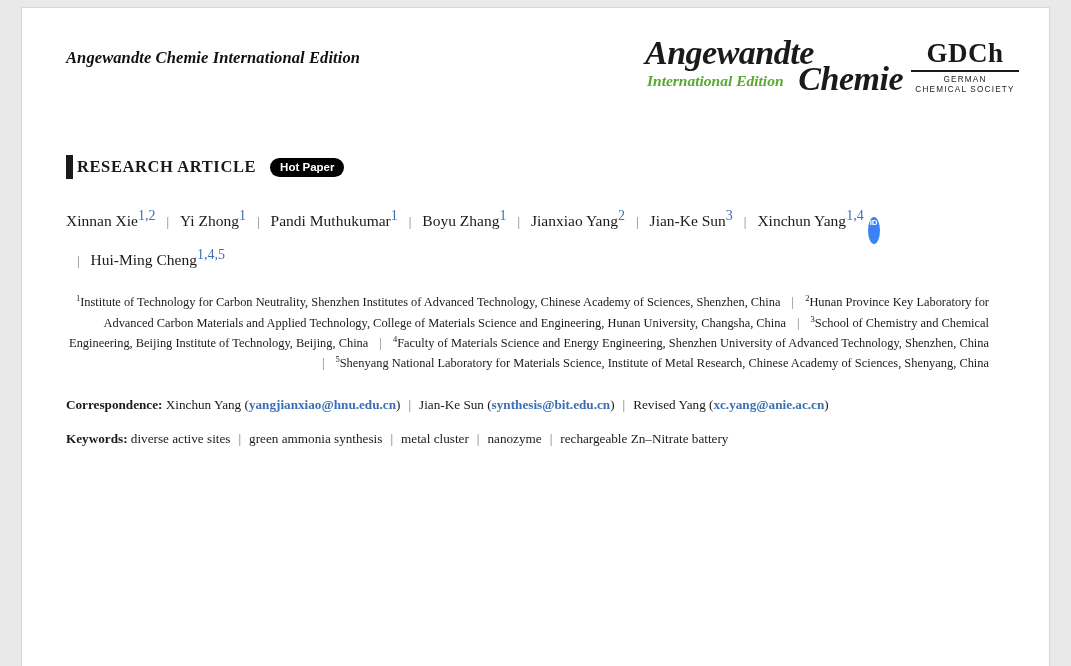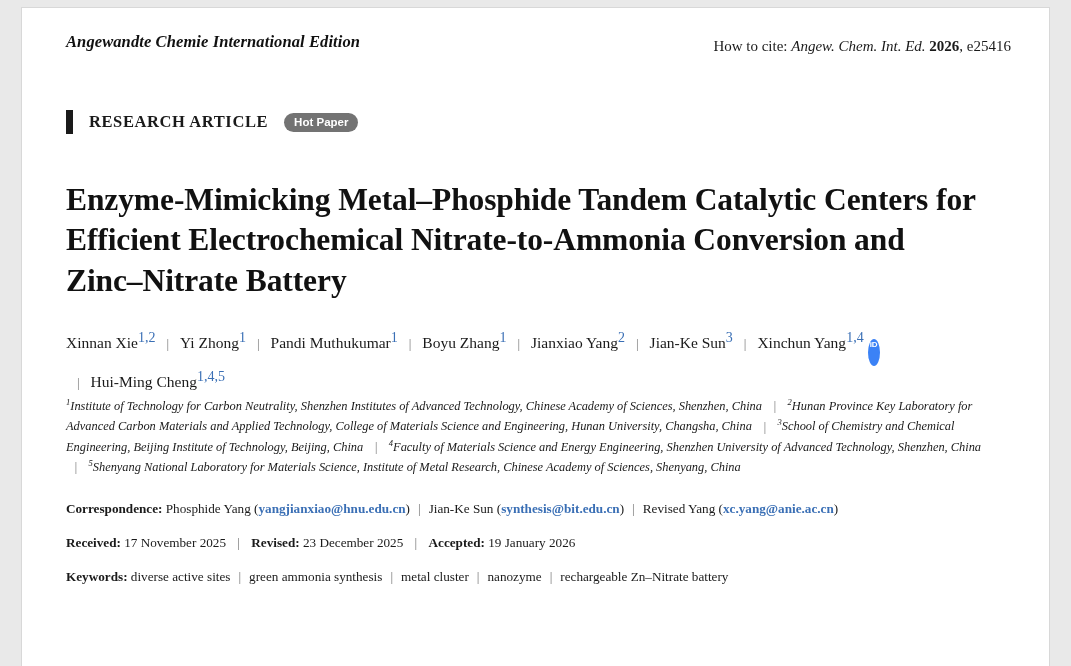--- a/index.html
+++ b/index.html
@@ -25,21 +25,21 @@
   }
   .inner {
     padding: 0 22px 0 22px;
   }
 
   
   .masthead {
     display: flex;
     align-items: flex-start;
     justify-content: space-between;
-    padding-top: 14px;
+    padding-top: 30px;
   }
   .journal-running {
     font-family: "Liberation Serif", serif;
     font-style: italic;
     font-weight: bold;
     font-size: 16.5px;
     color: #111;
     letter-spacing: 0.1px;
     padding-top: 10px;
     padding-left: 22px;
@@ -128,45 +128,45 @@
     font-size: 15px;
     color: #1a1a1a;
     margin-top: 3px;
     padding-right: 8px;
   }
 
   
   .artictype-row {
     display: flex;
     align-items: center;
-    gap: 16px;
+    gap: 4px;
     margin-top: 55px;
     padding-left: 22px;
   }
   .black-bar {
     width: 7px;
     height: 24px;
     background: #1a1a1a;
   }
   .artictype {
     font-family: "Liberation Serif", serif;
     font-weight: bold;
     font-size: 16.5px;
     letter-spacing: 0.6px;
     color: #1a1a1a;
   }
   .hot-paper {
-    background: #737373;
+    background: #000000;
     color: #fff;
     font-family: "Liberation Sans", sans-serif;
     font-weight: bold;
     font-size: 11.5px;
     border-radius: 10px;
     padding: 3px 10px 4px 10px;
-    margin-left: 0;
+    margin-left: 10px;
   }
 
   
   .title {
     font-family: "Liberation Serif", serif;
     font-weight: bold;
     font-size: 31.5px;
     line-height: 1.28;
     color: #111;
     margin-top: 46px;
@@ -211,27 +211,26 @@
     text-align: center;
     line-height: 12px;
     vertical-align: 1px;
     margin-left: 4px;
   }
 
   
   .affils {
     padding-left: 22px;
     padding-right: 38px;
-    margin-top: 2px;
+    margin-top: 20px;
     font-family: "Liberation Serif", serif;
     font-size: 12.4px;
     line-height: 1.62;
     color: #1a1a1a;
-    text-align: left;
-    font-style: italic;
+    text-align: right;
   }
   .affils sup { font-size: 8.5px; vertical-align: super; }
 
   
   .meta {
     padding-left: 22px;
     padding-right: 38px;
     font-family: "Liberation Serif", serif;
     font-size: 13.2px;
     color: #1a1a1a;
@@ -251,53 +250,50 @@
 </head>
 <body>
 
 <div class="page">
   <div class="inner">
 
     <div class="masthead">
       <div class="journal-running">Angewandte Chemie International Edition</div>
 
       <div class="logo-block">
-
-        <div class="cite-line">
-          <span>How to cite:</span>
-          <span class="it">Angew. Chem. Int. Ed.</span>
-          <span class="bold">2026</span><span>, e25416</span>
+        <div class="logo-row">
+          <div class="ange-logo">
+            <span class="ange-word">Angewandte</span>
+            <span class="ange-ie">International Edition</span>
+            <span class="ange-chemie">Chemie</span>
+          </div>
+          <div class="gdch">
+            <div class="gdch-main">GDCh</div>
+            <div class="gdch-rule"></div>
+            <div class="gdch-sub">GERMAN</div>
+            <div class="gdch-sub">CHEMICAL SOCIETY</div>
+          </div>
         </div>
+
       </div>
     </div>
 
     <div class="artictype-row">
       <div class="black-bar"></div>
       <div class="artictype">RESEARCH ARTICLE</div>
       <div class="hot-paper">Hot Paper</div>
     </div>
 
-    <div class="title">Enzyme-Mimicking Metal–Phosphide Tandem Catalytic Centers for Efficient Electrochemical Nitrate-to-Ammonia Conversion and Zinc–Nitrate Battery</div>
 
     <div class="authors"><span class="author">Xinnan Xie<sup>1,2</sup></span><span class="sep">|</span><span class="author">Yi Zhong<sup>1</sup></span><span class="sep">|</span><span class="author">Pandi Muthukumar<sup>1</sup></span><span class="sep">|</span><span class="author">Boyu Zhang<sup>1</sup></span><span class="sep">|</span><span class="author">Jianxiao Yang<sup>2</sup></span><span class="sep">|</span><span class="author">Jian-Ke Sun<sup>3</sup></span><span class="sep">|</span><span class="author">Xinchun Yang<sup>1,4</sup><span class="orcid">iD</span></span><span class="sep">|</span><span class="author">Hui-Ming Cheng<sup>1,4,5</sup></span></div>
 
     <div class="affils"><sup>1</sup><span>Institute of Technology for Carbon Neutrality, Shenzhen Institutes of Advanced Technology, Chinese Academy of Sciences, Shenzhen, China</span><span class="meta-sep"> | </span><sup>2</sup><span>Hunan Province Key Laboratory for Advanced Carbon Materials and Applied Technology, College of Materials Science and Engineering, Hunan University, Changsha, China</span><span class="meta-sep"> | </span><sup>3</sup><span>School of Chemistry and Chemical Engineering, Beijing Institute of Technology, Beijing, China</span><span class="meta-sep"> | </span><sup>4</sup><span>Faculty of Materials Science and Energy Engineering, Shenzhen University of Advanced Technology, Shenzhen, China</span><span class="meta-sep"> | </span><sup>5</sup><span>Shenyang National Laboratory for Materials Science, Institute of Metal Research, Chinese Academy of Sciences, Shenyang, China</span></div>
 
-    <div class="meta m-corr"><span class="lbl">Correspondence: </span><span>Phosphide Yang (</span><span class="mail">yangjianxiao@hnu.edu.cn</span><span>)</span><span class="meta-sep">|</span><span>Jian-Ke Sun (</span><span class="mail">synthesis@bit.edu.cn</span><span>)</span><span class="meta-sep">|</span><span>Revised Yang (</span><span class="mail">xc.yang@anie.ac.cn</span><span>)</span></div>
-
-    <div class="meta m-dates">
-      <span class="lbl">Received:</span>
-      <span>17 November 2025</span>
-      <span class="meta-sep">|</span>
-      <span class="lbl">Revised:</span>
-      <span>23 December 2025</span>
-      <span class="meta-sep">|</span>
-      <span class="lbl">Accepted:</span>
-      <span>19 January 2026</span>
-    </div>
+    <div class="meta m-corr"><span class="lbl">Correspondence: </span><span>Xinchun Yang (</span><span class="mail">yangjianxiao@hnu.edu.cn</span><span>)</span><span class="meta-sep">|</span><span>Jian-Ke Sun (</span><span class="mail">synthesis@bit.edu.cn</span><span>)</span><span class="meta-sep">|</span><span>Revised Yang (</span><span class="mail">xc.yang@anie.ac.cn</span><span>)</span></div>
+
 
     <div class="meta m-keys">
       <span class="lbl">Keywords:</span>
       <span id="kw-values"><span>diverse active sites</span><span class="meta-sep">|</span><span>green ammonia synthesis</span><span class="meta-sep">|</span><span>metal cluster</span><span class="meta-sep">|</span><span>nanozyme</span><span class="meta-sep">|</span><span>rechargeable Zn–Nitrate battery</span></span>
     </div>
 
   </div>
 </div>
 
 </body></html>

